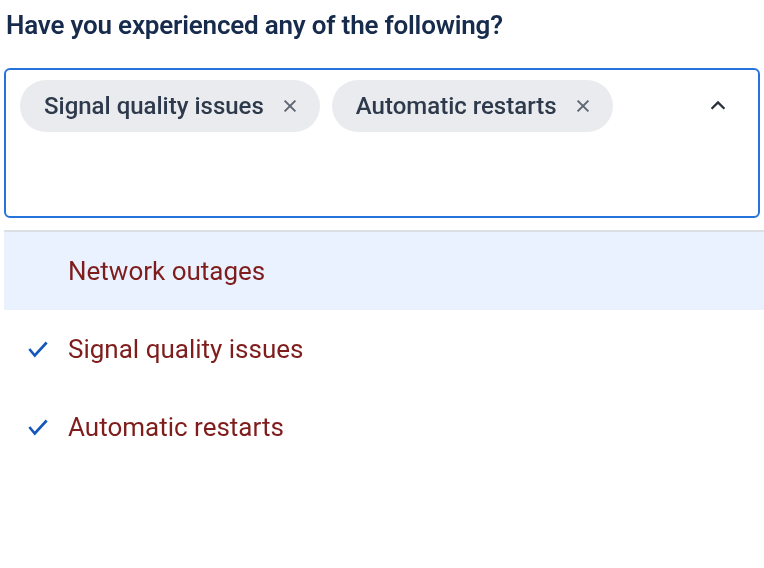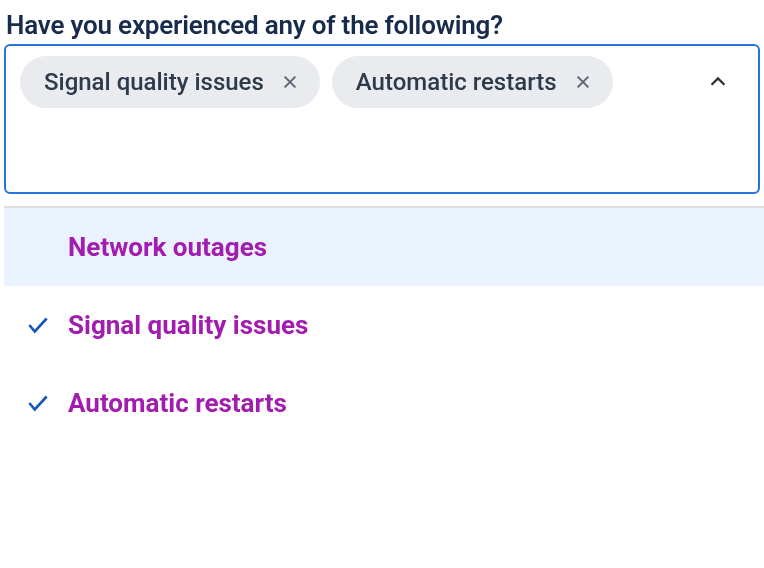--- a/index.html
+++ b/index.html
@@ -10,21 +10,21 @@
     }
     .container {
       padding: 0 4px;
       width: 764px;
     }
     .question {
       font-size: 26px;
       font-weight: 600;
       color: #172B4D;
       letter-spacing: -0.2px;
-      padding: 10px 2px 4px;
+      padding: 10px 2px 28px;
     }
     .select-control {
       border: 2px solid #2674DB;
       border-radius: 6px;
       background: #fff;
       padding: 10px 14px 60px 14px;
       position: relative;
       min-height: 150px;
     }
     .chips-row {
@@ -111,22 +111,22 @@
       stroke: #1558BC;
       stroke-width: 2.4;
       fill: none;
     }
     .option .spacer {
       width: 28px;
       flex: 0 0 28px;
     }
     .option-label {
       font-size: 26px;
-      color: #a21caf;
-      font-weight: 700;
+      color: #7f1d1d;
+      font-weight: 400;
     }
     .cut {
       height: 568px;
       overflow: hidden;
     }
   </style>
 </head>
 <body>
 
 <div class="cut">

